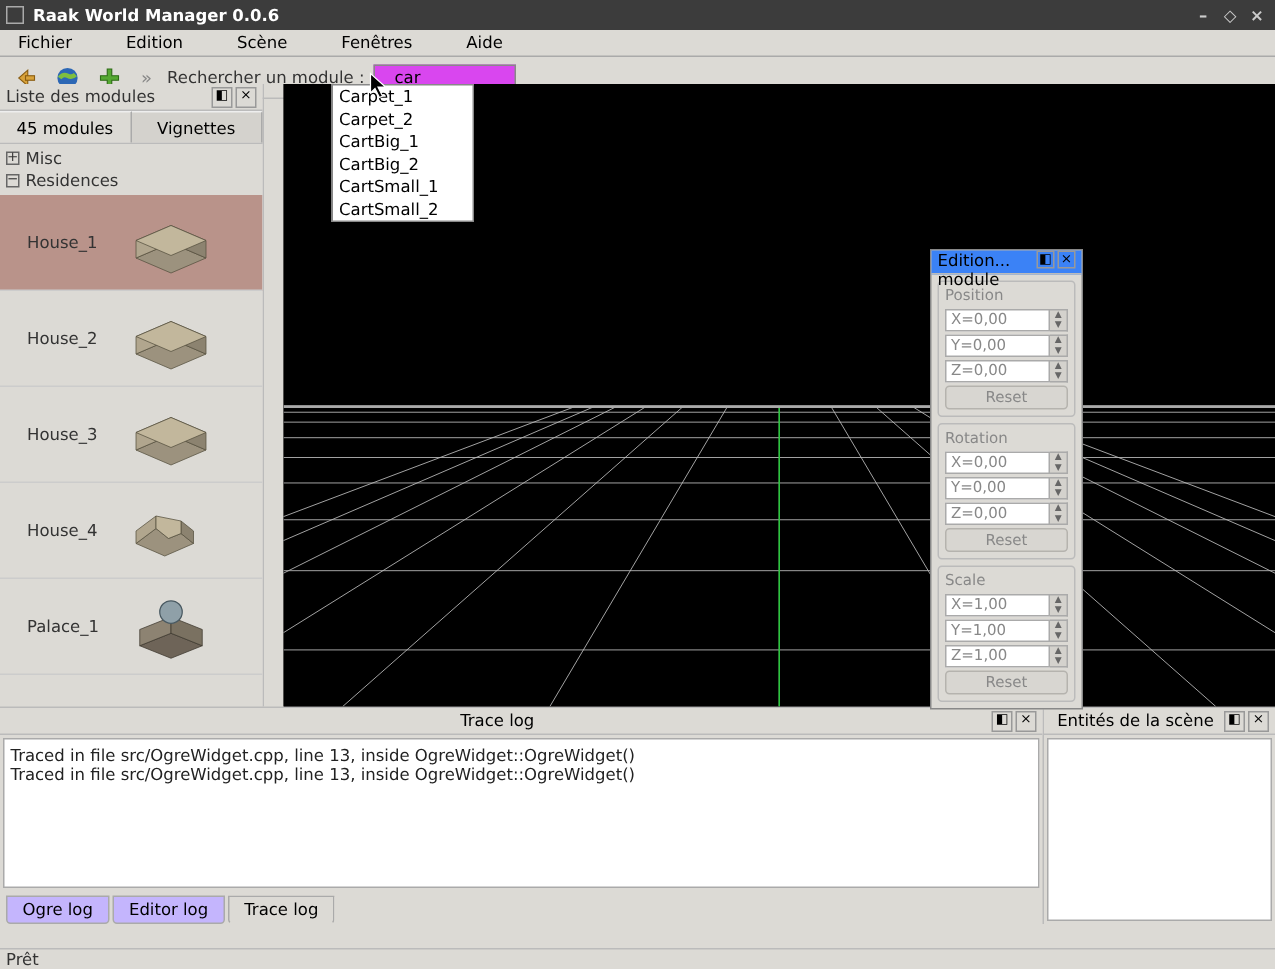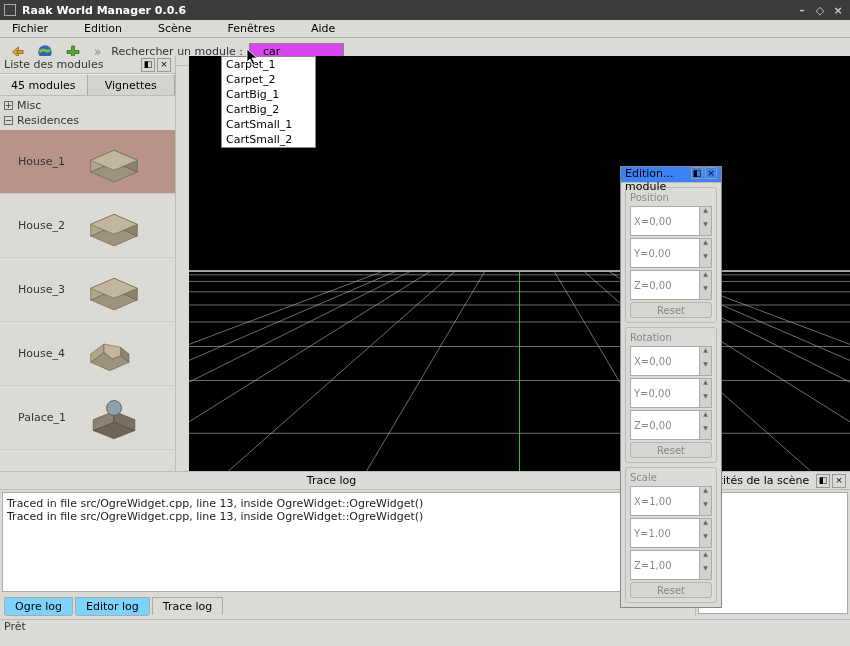--- a/index.html
+++ b/index.html
@@ -51,38 +51,38 @@
 .viewport-wrap { flex: 1; position: relative; background: #000; }
 .viewport { position: absolute; inset: 0; }
 .viewport svg { width: 100%; height: 100%; }
 
 .edit-panel { position: absolute; right: 128px; top: 166px; width: 102px; background: #dcdad5; border: 1px solid #888; z-index: 20; }
 .edit-panel .ep-hdr { height: 16px; display: flex; align-items: flex-start; padding: 0 4px; border-bottom: 1px solid #bbb; background: #3b82f6; }
 .edit-panel .ep-hdr .ep-title { flex: 1; }
 .edit-panel .ep-hdr .ep-btn { width: 12px; height: 12px; border: 1px solid #999; display: flex; align-items: center; justify-content: center; font-size: 9px; margin-left: 2px; line-height: 1;}
 .edit-panel .ep-group { border: 1px solid #bbb; margin: 4px; border-radius: 3px; padding: 4px; }
 .edit-panel .ep-group .ep-glabel { color: #888; font-size: 10px; margin-bottom: 3px; }
-.edit-panel .ep-row { display: flex; margin-bottom: 2px; height: 30px; justify-content: center; }
+.edit-panel .ep-row { display: flex; margin-bottom: 2px; height: 15px; justify-content: center; }
 .edit-panel .ep-row .ep-field { flex: 1; background: #fff; border: 1px solid #aaa; color: #888; padding: 0 3px; font-size: 10px; display: flex; align-items: center; }
 .edit-panel .ep-row .ep-spin { width: 12px; background: #d4d2cd; border: 1px solid #aaa; border-left: none; display:flex; flex-direction:column; }
 .edit-panel .ep-row .ep-spin div { flex:1; font-size:6px; text-align:center; color:#666; line-height:1;}
 .edit-panel .ep-reset { width: 100%; height: 16px; background: #d8d6d1; border: 1px solid #b5b3ae; border-radius: 3px; color: #888; font-size: 10px; display: flex; align-items: center; justify-content: center; }
 
 .lower-row { height: 145px; display: flex; border-top: 1px solid #bbb; }
 .trace-col { flex: 1; display: flex; flex-direction: column; border-right: 1px solid #bbb; }
 .trace-body { flex: 1; background: #fff; padding: 4px; color: #222; overflow: auto; border: 1px solid #aaa; margin: 2px; font-size: 11px; }
 .trace-body div { white-space: nowrap; }
 .bottom-tabs { height: 22px; display: flex; align-items:flex-end; padding-left: 4px; gap: 2px; }
 .bottom-tabs .btab { padding: 2px 10px; border: 1px solid #aaa; border-bottom: 1px solid #dcdad5; background: #dcdad5; border-radius: 0 0 3px 3px; }
-.bottom-tabs .btab.inactive { background: #7dd3fc; border-bottom-color:#aaa;}
+.bottom-tabs .btab.inactive { background: #c4b5fd; border-bottom-color:#aaa;}
 
 .entities-col { width: 154px; display: flex; flex-direction: column; }
 .entities-body { flex: 1; background: #fff; border: 1px solid #aaa; margin: 2px; }
 
-.statusbar { position: absolute; bottom: 13px; left: 0; right: 0; height: 14px; background: #dcdad5; border-top: 1px solid #bbb; padding: 0 4px; display: flex; align-items: center; color: #333; font-size: 10px; }
+.statusbar { position: absolute; bottom: 0; left: 0; right: 0; height: 14px; background: #dcdad5; border-top: 1px solid #bbb; padding: 0 4px; display: flex; align-items: center; color: #333; font-size: 10px; }
 
 .cursor { position: absolute; left: 246px; top: 48px; z-index: 100; pointer-events: none; }
 .cursor svg { width: 14px; height: 18px; }
 </style>
 </head>
 <body>
 
 <div class="titlebar">
   <div class="t-icon"></div>
   <span>Raak World Manager 0.0.6</span>

